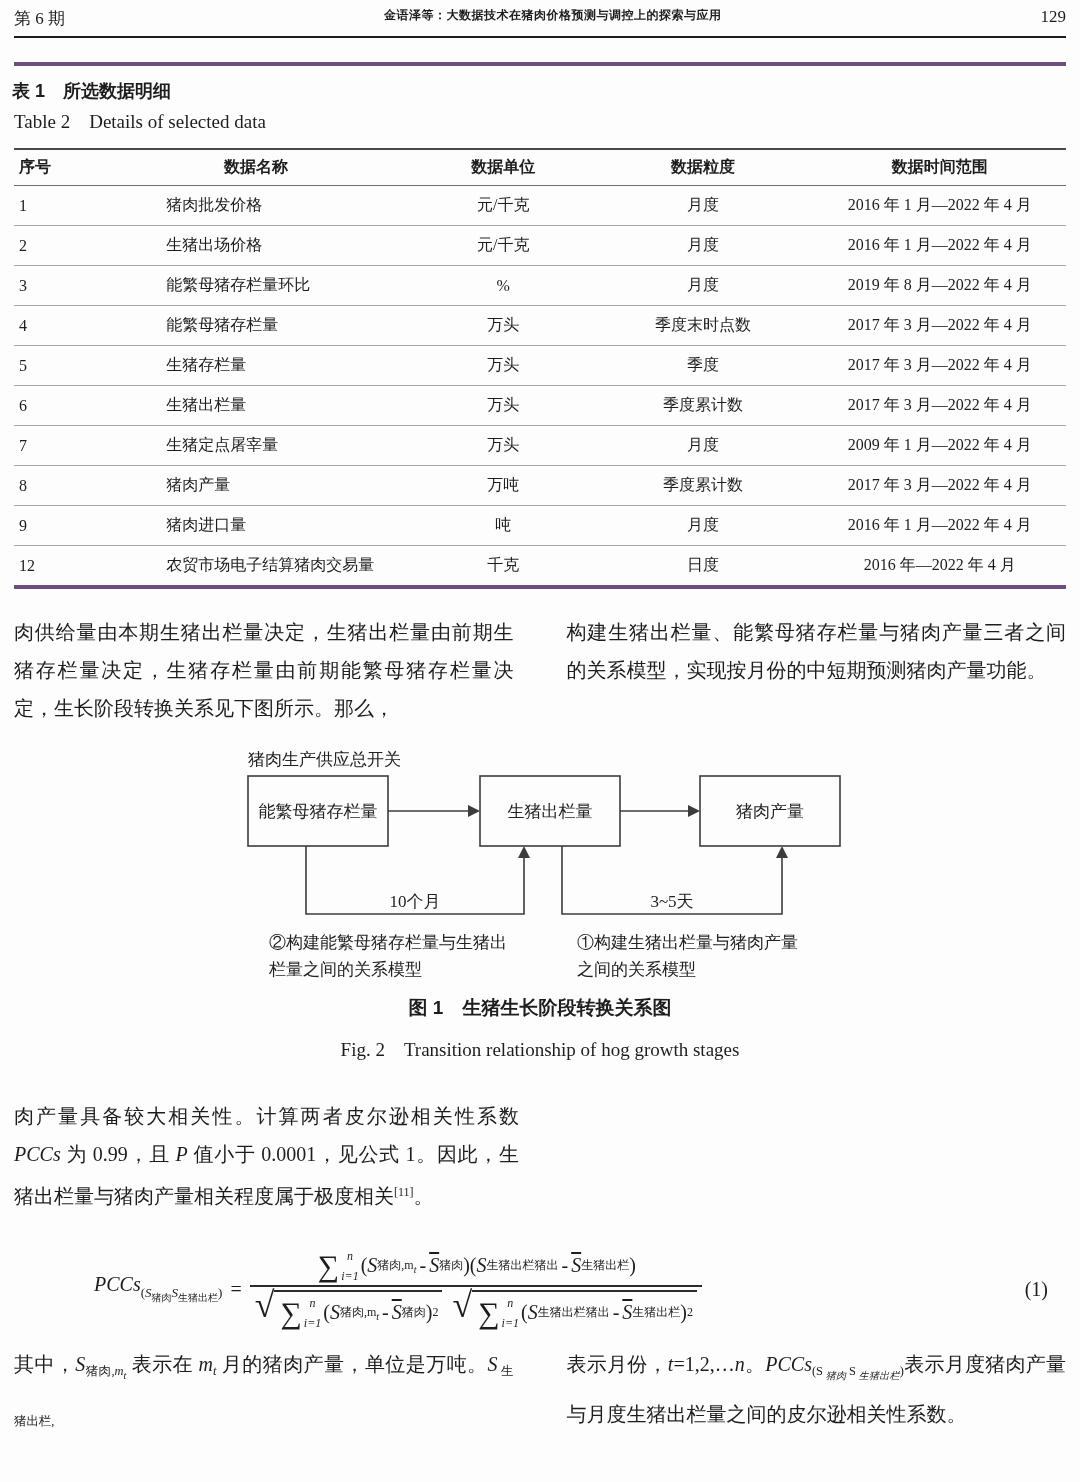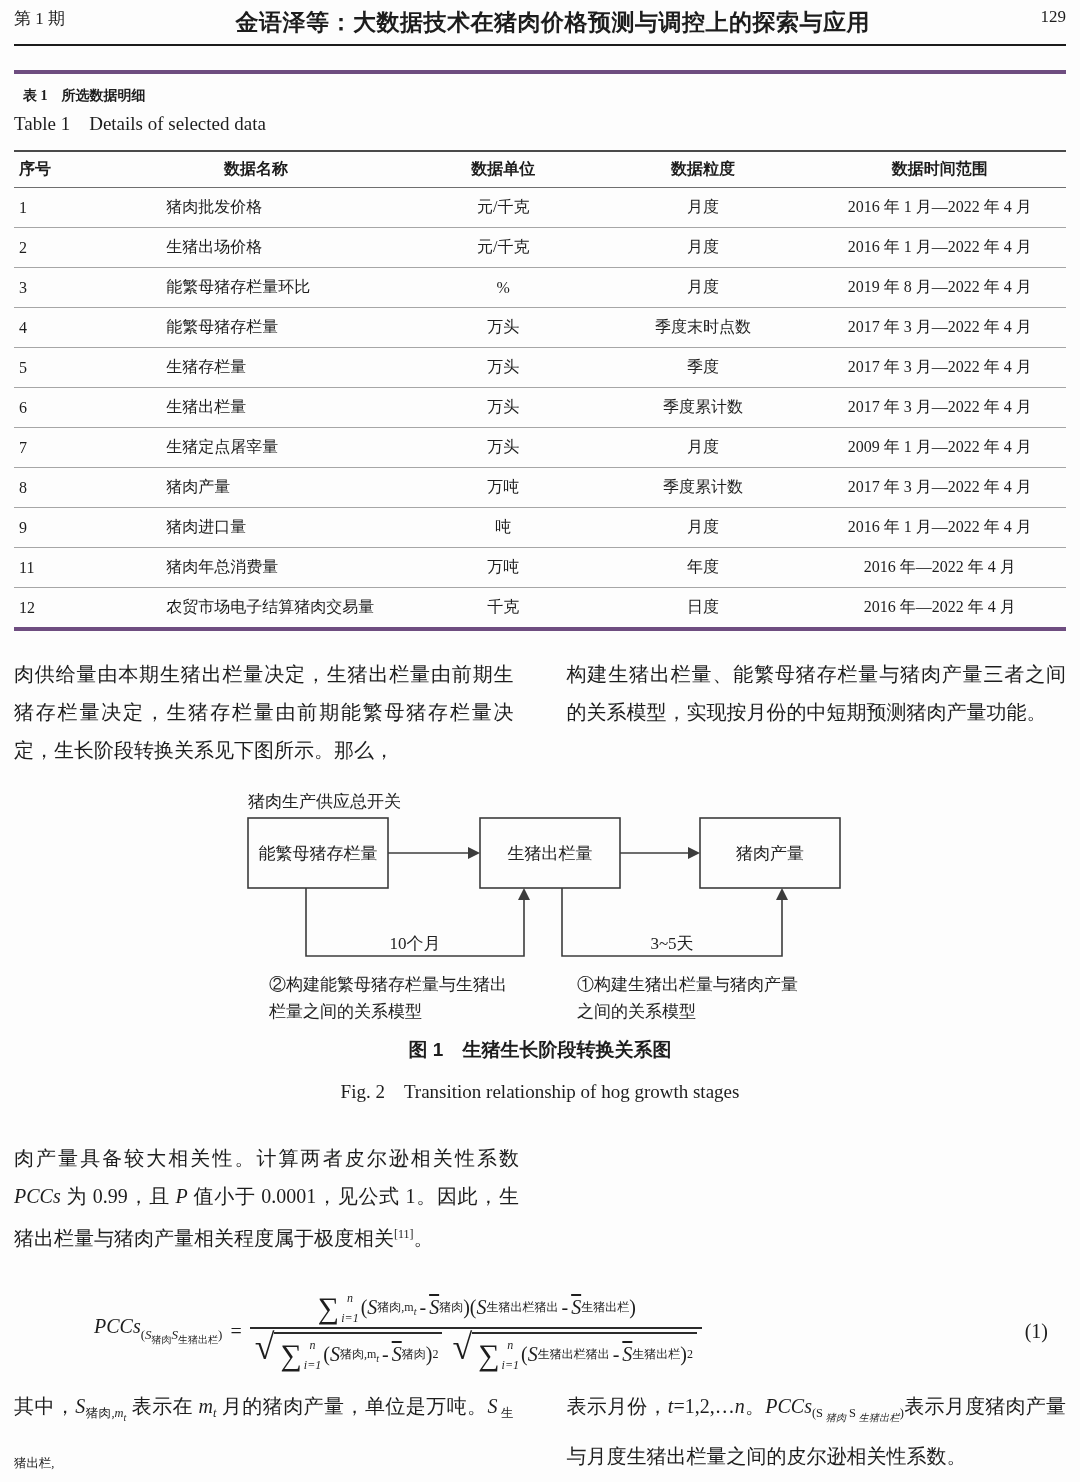--- a/index.html
+++ b/index.html
@@ -9,26 +9,26 @@
     width:1080px; height:1482px;
     font-family:"Liberation Serif", serif;
     color:#1d1d1d;
     background:#fdfdfd;
     overflow:hidden;
   }
 
   
   .page-header { display:flex; justify-content:space-between; align-items:flex-start;
     padding:7px 14px 0 14px; font-size:17px; }
-  .page-header .jtitle { font-family:"Liberation Sans", sans-serif; font-weight:bold; font-size:23px; letter-spacing:.5px; }
+  .page-header .jtitle { font-family:"Liberation Sans", sans-serif; font-weight:bold; font-size:12px; letter-spacing:.5px; }
   .rule-black { height:2px; background:#1c1c1c; margin:6px 14px 0 14px; }
   .rule-purple { height:4px; background:#6e4d80; margin:24px 14px 0 14px; }
 
   
-  .tbl-cap-zh { font-family:Liberation Serif, serif; font-weight:bold; font-size:14px; margin:13px 23px 0; }
+  .tbl-cap-zh { font-family:Liberation Sans, sans-serif; font-weight:bold; font-size:18px; margin:13px 12px 0; }
   .tbl-cap-en { font-size:19px; margin:6px 14px 8px; }
 
   
   table.data { width:1052px; margin:13px 14px; border-collapse:collapse;
     border-top:2px solid #4a4a4a; border-bottom:4px solid #6e4d80; font-size:16px; }
   table.data th { font-weight:bold; text-align:center; padding:7px 2px; border-bottom:1px solid #6f6f6f; }
   table.data td { padding:9px 2px; border-top:1px solid #a6a6a6; text-align:center; }
   table.data tr:first-child td { border-top:none; }
   table.data td.c0, table.data th.c0 { text-align:left; padding-left:5px; }
   table.data td.c1 { text-align:left; padding-left:68px; }
@@ -74,29 +74,29 @@
   .minus { margin:0 3px; }
   .sq { font-size:12px; vertical-align:0.7em; }
   .sqrt { display:inline-flex; align-items:flex-start; margin:0 5px; }
   .sqrt-sym { font-size:36px; line-height:1; transform:translateY(-3px); }
   .sqrt-body { border-top:2px solid #2b2b2b; padding:5px 4px 0; display:inline-flex; align-items:center; }
 </style>
 </head>
 <body>
 
 <div class="page-header">
-  <span>第 1 期</span>
+  <span>第 6 期</span>
   <span class="jtitle">金语泽等：大数据技术在猪肉价格预测与调控上的探索与应用</span>
   <span>129</span>
 </div>
 <div class="rule-black"></div>
 <div class="rule-purple"></div>
 
 <div class="tbl-cap-zh">表 1　所选数据明细</div>
-<div class="tbl-cap-en">Table 1　Details of selected data</div>
+<div class="tbl-cap-en">Table 2　Details of selected data</div>
 
 <table class="data">
   <colgroup>
     <col style="width:8%">
       <col style="width:30%">
       <col style="width:17%">
       <col style="width:21%">
       <col style="width:24%">
   </colgroup>
   <thead>
@@ -164,27 +164,20 @@
         <td class="c2">万吨</td>
         <td class="c3">季度累计数</td>
         <td class="c4">2017 年 3 月—2022 年 4 月</td>
       </tr>
       <tr>
         <td class="c0">9</td>
         <td class="c1">猪肉进口量</td>
         <td class="c2">吨</td>
         <td class="c3">月度</td>
         <td class="c4">2016 年 1 月—2022 年 4 月</td>
-      </tr>
-      <tr>
-        <td class="c0">11</td>
-        <td class="c1">猪肉年总消费量</td>
-        <td class="c2">万吨</td>
-        <td class="c3">年度</td>
-        <td class="c4">2016 年—2022 年 4 月</td>
       </tr>
       <tr>
         <td class="c0">12</td>
         <td class="c1">农贸市场电子结算猪肉交易量</td>
         <td class="c2">千克</td>
         <td class="c3">日度</td>
         <td class="c4">2016 年—2022 年 4 月</td>
       </tr>
     </tbody>
 </table>

